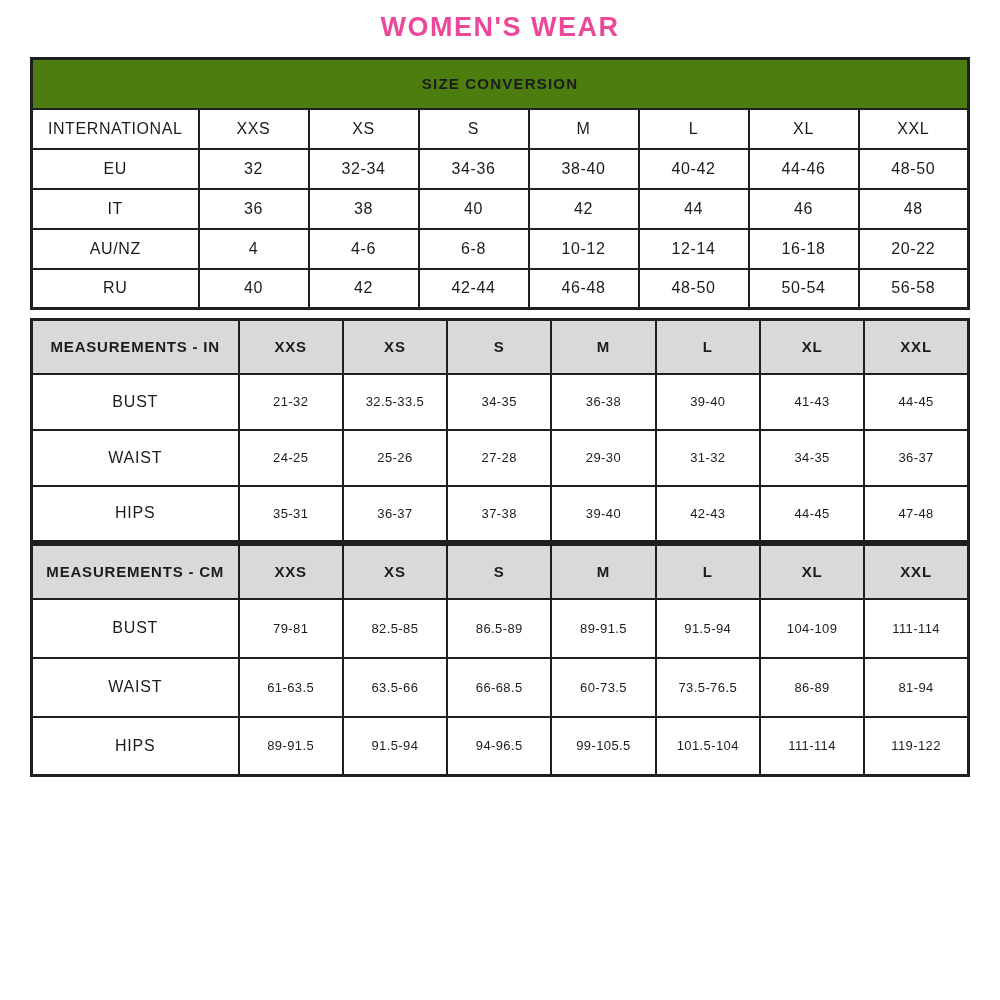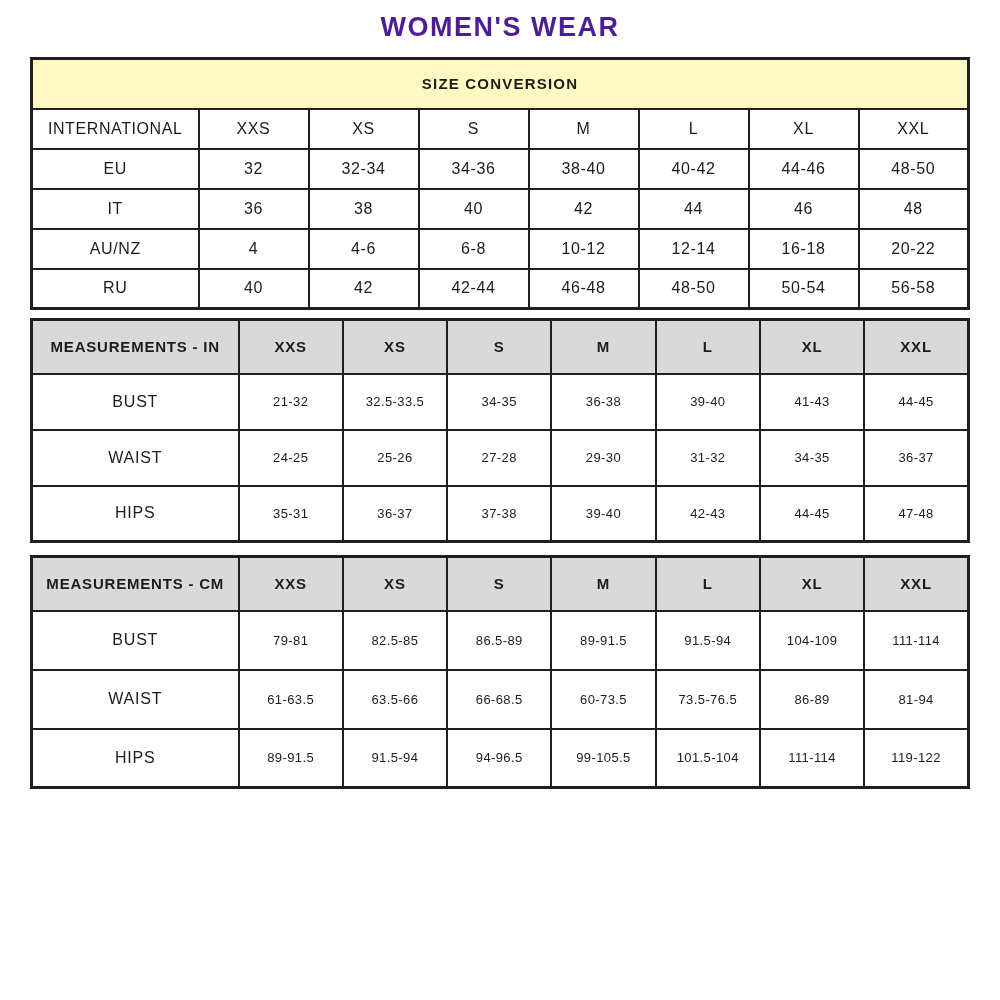--- a/index.html
+++ b/index.html
@@ -10,54 +10,54 @@
     font-family: "Liberation Sans", sans-serif;
     color: #1c1c1c;
   }
   .page { padding: 12px 30px 0 30px; }
   .page-title {
     text-align: center;
     font-size: 27px;
     font-weight: 700;
     letter-spacing: 1.5px;
     margin: 0 0 14px 0;
-    color: #4c1d95;
+    color: #ec4899;
   }
   table {
     border-collapse: collapse;
     width: 100%;
     table-layout: fixed;
     border: 3px solid #1f1f1f;
   }
   td, th {
     border: 2px solid #1f1f1f;
     text-align: center;
     vertical-align: middle;
     padding: 0 4px;
     overflow: hidden;
     white-space: nowrap;
   }
   
   #size-conversion { margin-bottom: 8px; }
   #size-conversion .banner {
     height: 50px;
-    background: #fef9c3;
+    background: #4d7c0f;
     font-size: 15px;
     font-weight: 700;
     letter-spacing: 1.2px;
   }
   #size-conversion td {
     height: 40px;
     font-size: 16px;
     letter-spacing: 0.6px;
     font-weight: 400;
   }
   #size-conversion col.c-first { width: 167px; }
   
-  .measure { margin-bottom: 12px; }
+  .measure { }
   .measure col.c-first { width: 207px; }
   .measure thead th {
     height: 54px;
     background: #d9d9d9;
     font-size: 15px;
     font-weight: 700;
     letter-spacing: 0.8px;
   }
   .measure tbody td {
     height: 56px;

